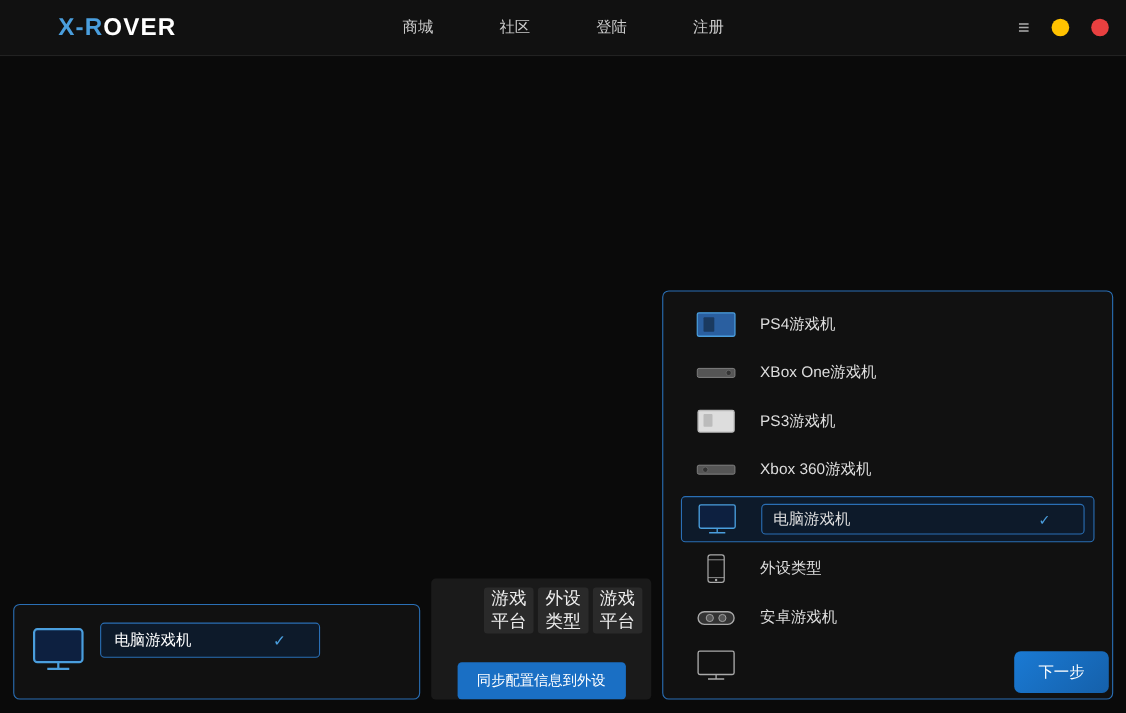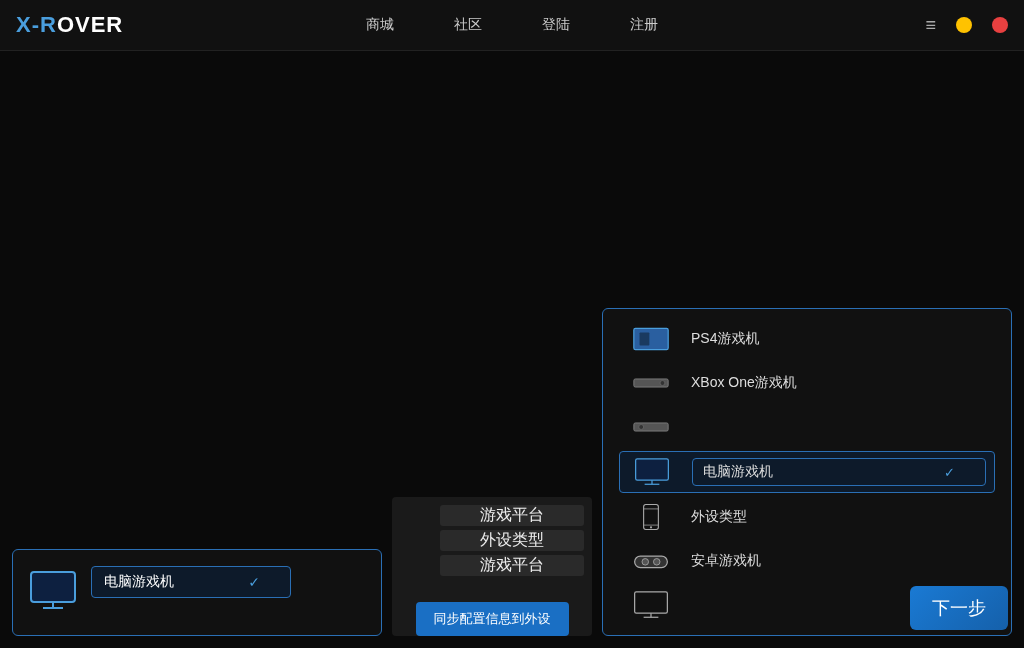--- a/index.html
+++ b/index.html
@@ -18,20 +18,21 @@
       background: #111;
       display: flex;
       align-items: center;
       justify-content: space-between;
       padding: 0 16px;
       border-bottom: 1px solid #222;
     }
     #logo-area {
       display: flex;
       align-items: flex-start;
+      margin-left: 37px;
     }
     #logo-text {
       font-size: 22px;
       font-weight: bold;
       color: #fff;
       letter-spacing: 1px;
     }
     #logo-x { color: #4a9edd; }
     #nav-items {
       display: flex;
@@ -193,29 +194,29 @@
     }
 
     
     #next-btn {
       position: absolute;
       bottom: 18px;
       right: 16px;
       background: linear-gradient(135deg, #1a7ad4, #1560aa);
       border: none;
       color: #fff;
-      font-size: 18px;
+      font-size: 14px;
       font-family: Liberation Sans, sans-serif;
       padding: 10px 22px;
       border-radius: 6px;
       cursor: pointer;
     }
     .mid-sections {
       display: flex;
-      flex-direction: column;
+      flex-direction: row;
       flex: 1;
       gap: 4px;
       padding: 8px 8px 60px 8px;
       margin-left: 40px;
     }
     .mid-section-btn {
       flex: 1;
       background: #2a2a2a;
       border: none;
       color: #eee;
@@ -292,28 +293,38 @@
     <div class="device-row">
       <div class="device-icon">
         <svg viewBox="0 0 44 16" fill="none" xmlns="http://www.w3.org/2000/svg">
           <rect x="1" y="3" width="42" height="10" rx="2" fill="#555" stroke="#888" stroke-width="1"></rect>
           <circle cx="36" cy="8" r="3" fill="#333" stroke="#666" stroke-width="1"></circle>
         </svg>
       </div>
       <span class="device-label">XBox One游戏机</span>
     </div>
 
+    <div class="device-row">
+      <div class="device-icon">
+        <svg viewBox="0 0 44 28" fill="none" xmlns="http://www.w3.org/2000/svg">
+          <rect x="2" y="2" width="40" height="24" rx="2" fill="#ddd" stroke="#bbb" stroke-width="1.5"></rect>
+          <rect x="8" y="6" width="10" height="14" rx="1" fill="#bbb"></rect>
+        </svg>
+      </div>
+      <span class="device-label">PS3游戏机</span>
+    </div>
 
     <div class="device-row">
       <div class="device-icon">
         <svg viewBox="0 0 44 14" fill="none" xmlns="http://www.w3.org/2000/svg">
           <rect x="1" y="2" width="42" height="10" rx="2" fill="#555" stroke="#888" stroke-width="1"></rect>
           <circle cx="10" cy="7" r="3" fill="#333" stroke="#666" stroke-width="1"></circle>
         </svg>
       </div>
+      <span class="device-label">Xbox 360游戏机</span>
     </div>
 
     <div class="device-row selected">
       <div class="device-icon">
         <svg viewBox="0 0 44 34" fill="none" xmlns="http://www.w3.org/2000/svg">
           <rect x="2" y="1" width="40" height="26" rx="2" stroke="#4a9edd" stroke-width="1.5" fill="#0d2040"></rect>
           <line x1="22" y1="27" x2="22" y2="32" stroke="#4a9edd" stroke-width="1.5"></line>
           <line x1="13" y1="32" x2="31" y2="32" stroke="#4a9edd" stroke-width="1.5"></line>
         </svg>
       </div>

